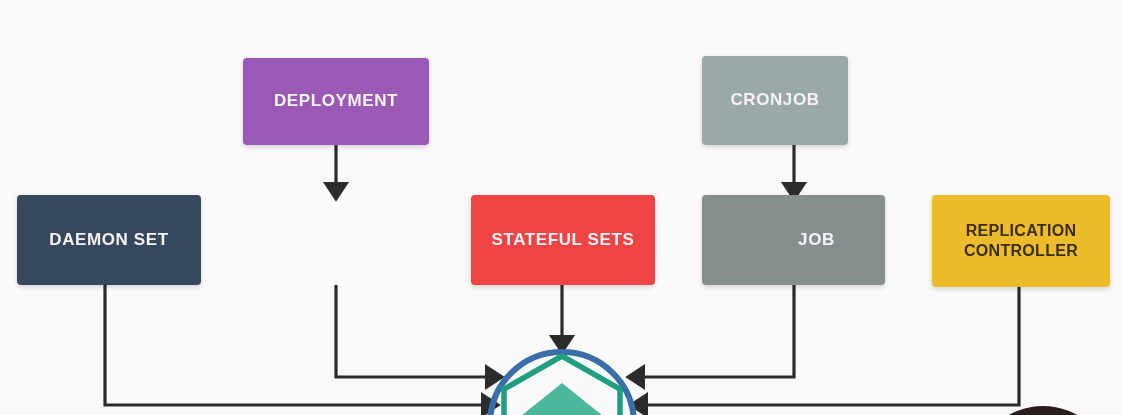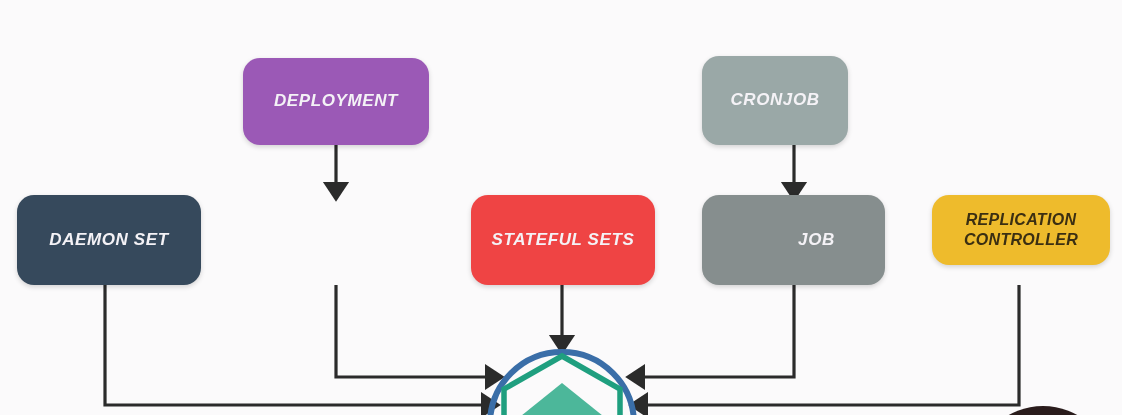--- a/index.html
+++ b/index.html
@@ -18,49 +18,48 @@
   #wires {
     position: absolute;
     left: 0;
     top: 0;
     width: 1122px;
     height: 415px;
     pointer-events: none;
   }
   .node {
     position: absolute;
-    border-radius: 17px;
+    border-radius: 4px;
     display: flex;
     align-items: center;
     justify-content: center;
     text-align: center;
     box-sizing: border-box;
     box-shadow: 0 2px 5px rgba(0,0,0,0.16);
     z-index: 3;
-    font-style: italic;
   }
   .node-label {
     font-weight: bold;
     font-size: 17px;
     letter-spacing: 0.6px;
     line-height: 1.22;
     text-transform: uppercase;
   }
   .node-label.small {
     font-size: 16px;
     letter-spacing: 0.3px;
   }
   
   #node-deployment   { left: 243px; top: 58px;  width: 186px; height: 87px; background: #9b59b6; }
   #node-cronjob      { left: 702px; top: 56px;  width: 146px; height: 89px; background: #9aa8a7; }
   #node-daemonset    { left: 17px;  top: 195px; width: 184px; height: 90px; background: #36495c; }
   #node-replicaset   { left: 243px; top: 195px; width: 186px; height: 90px; background: #8e36a8; }
   #node-statefulsets { left: 471px; top: 195px; width: 184px; height: 90px; background: #ef4444; }
   #node-job          { left: 702px; top: 195px; width: 183px; height: 90px; background: #868e8e; padding-left: 46px; }
-  #node-replctrl     { left: 932px; top: 195px; width: 178px; height: 70px; background: #eebb2c; }
+  #node-replctrl     { left: 932px; top: 195px; width: 178px; height: 92px; background: #eebb2c; }
   .lbl-light { color: #f4f2f6; }
   .lbl-dark  { color: #3b2f12; }
 
   
   #pod-icon {
     position: absolute;
     left: 479px;
     top: 341px;
     width: 166px;
     height: 166px;

